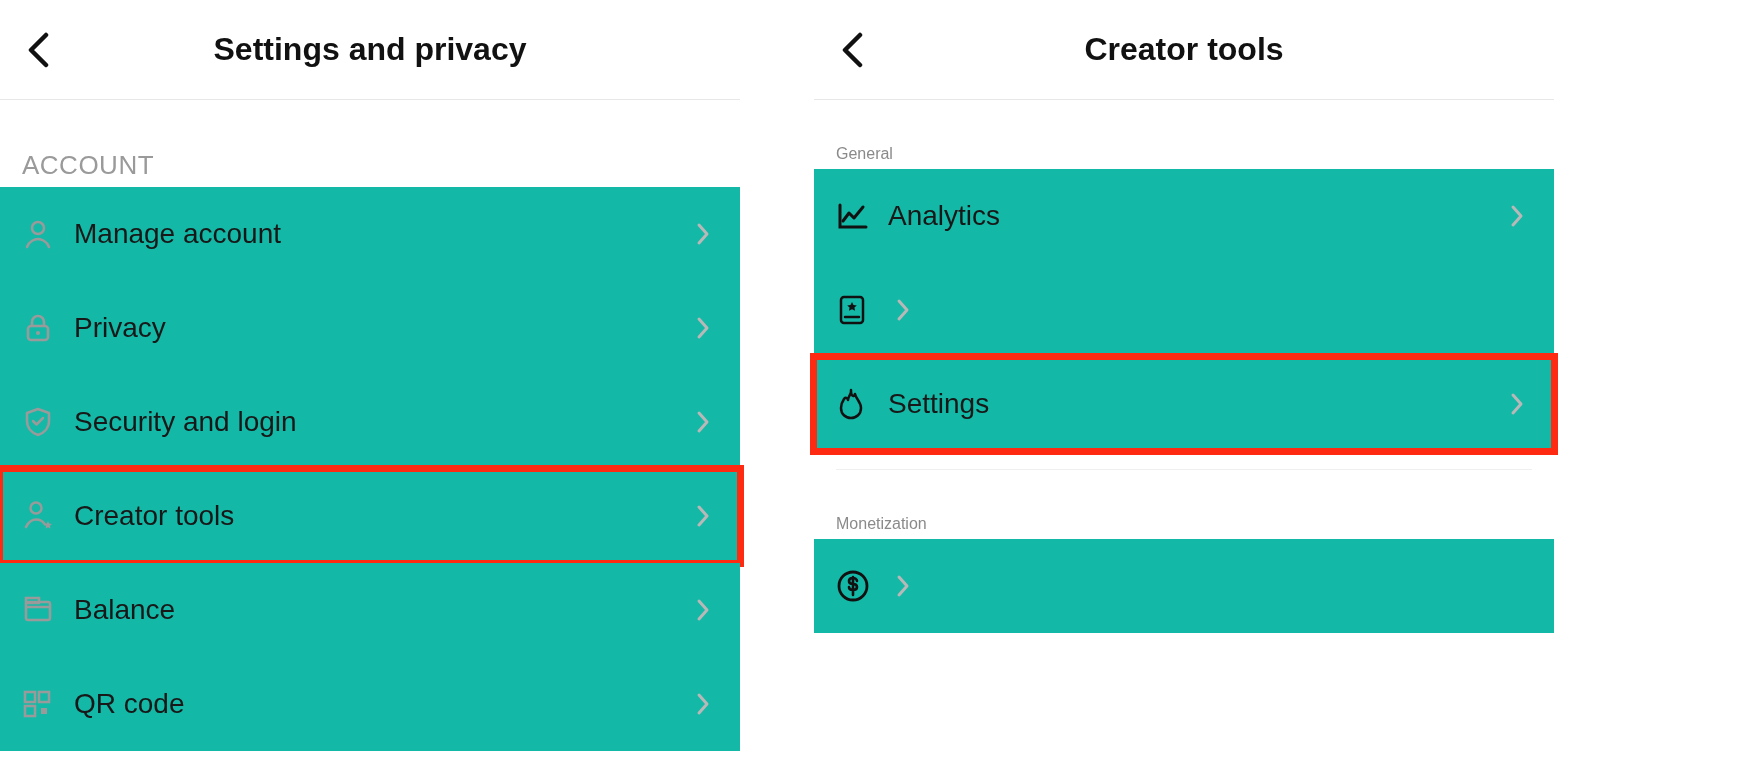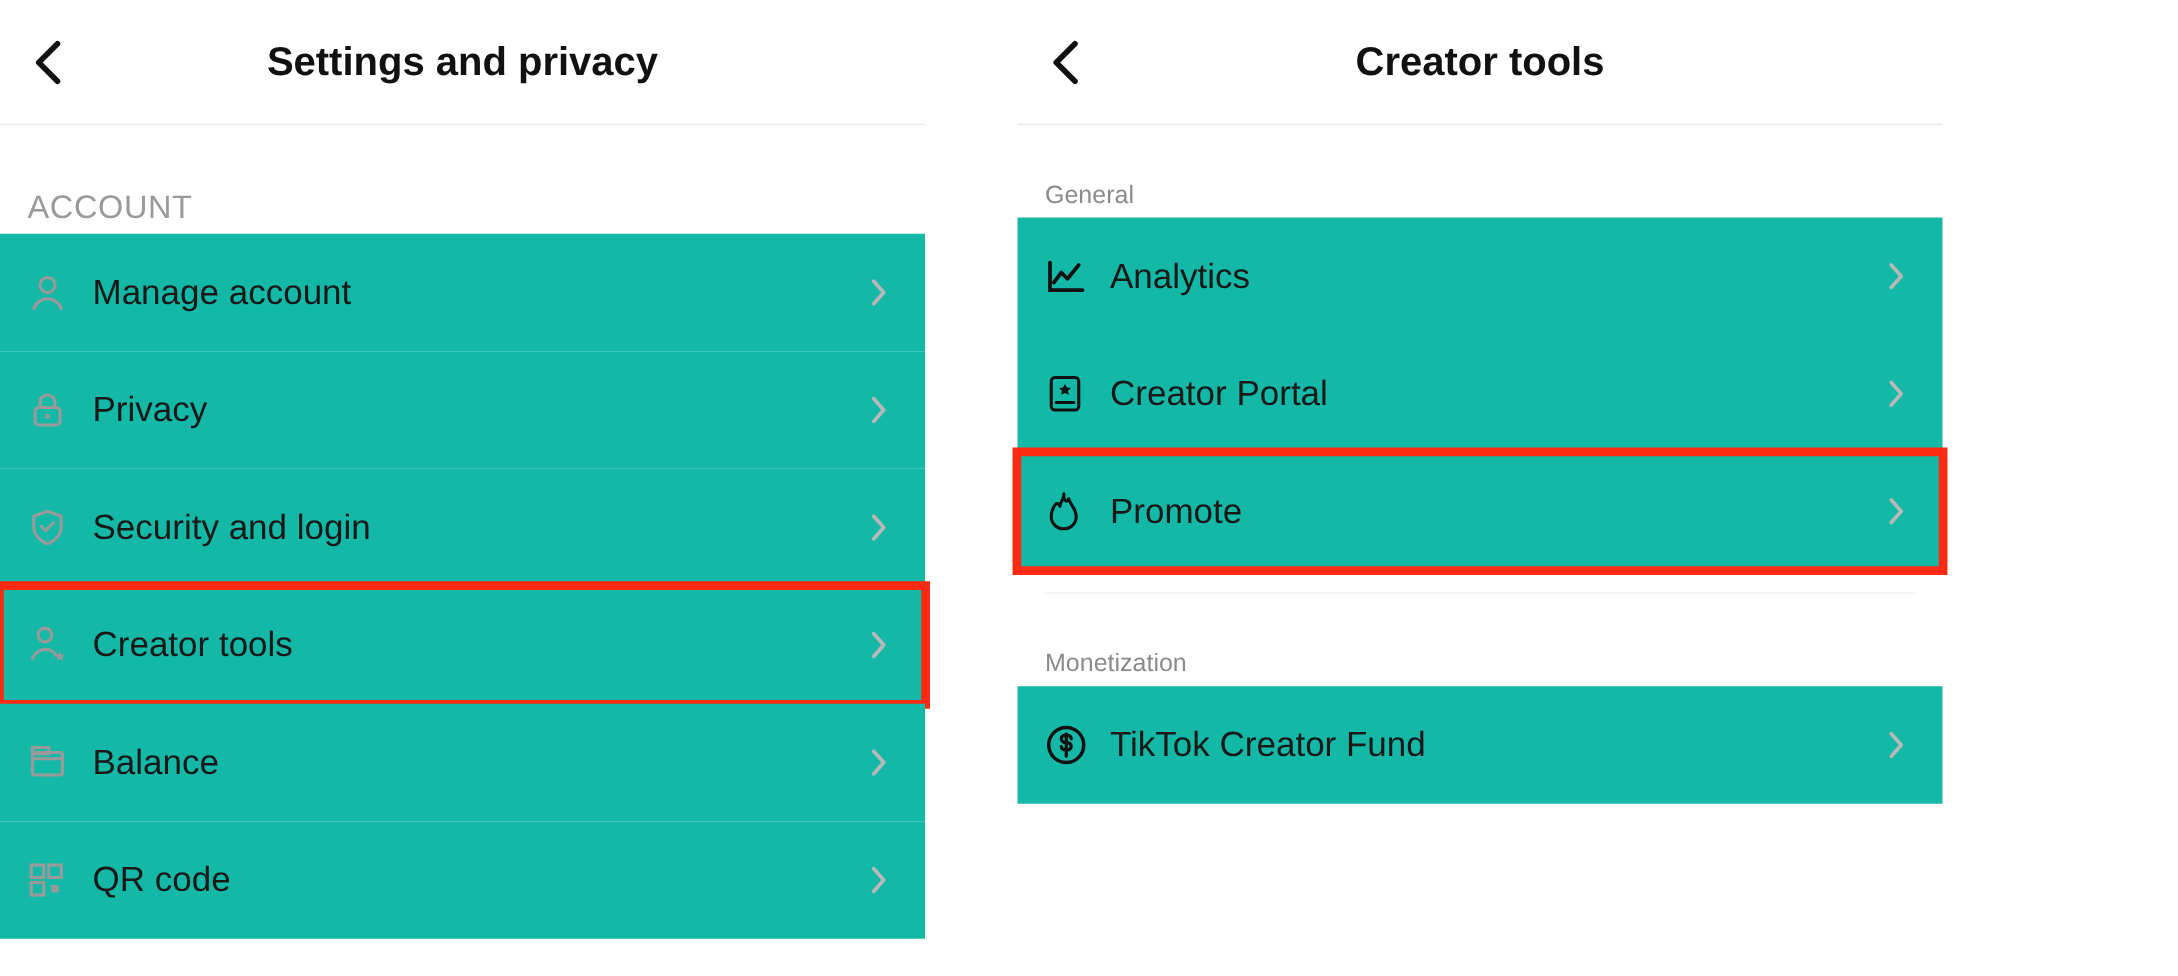--- a/index.html
+++ b/index.html
@@ -48,21 +48,21 @@
   }
 
   .section-label {
     padding: 50px 22px 6px 22px;
     font-size: 26px;
     color: #9a9a9a;
     letter-spacing: .5px;
   }
   .section-label.lower {
     padding-top: 45px;
-    font-size: 20px;
+    font-size: 16px;
     letter-spacing: 0;
     color: #8a8a8a;
   }
 
   .row {
     display: flex;
     align-items: center;
     height: 94px;
     padding: 0 22px;
     cursor: pointer;
@@ -242,53 +242,51 @@
   </div>
 
   <div class="row">
     <span class="icon">
       <svg width="32" height="32" viewBox="0 0 32 32" fill="none">
           <rect x="5" y="3" width="22" height="26" rx="3" stroke="#111" stroke-width="2.5"></rect>
           <path d="M16 8l1.5 3 3.3.4-2.4 2.2.7 3.2L16 15.3l-3.1 1.5.7-3.2-2.4-2.2 3.3-.4L16 8z" fill="#111"></path>
           <path d="M9 23h14" stroke="#111" stroke-width="2.5" stroke-linecap="round"></path>
         </svg>
     </span>
-    <span class="label">Creator Portal</span>
     <span class="chev">
       <svg width="14" height="24" viewBox="0 0 14 24" fill="none">
           <path d="M3 3l8 9-8 9" stroke="#b8b8b8" stroke-width="3" stroke-linecap="round" stroke-linejoin="round"></path>
         </svg>
     </span>
   </div>
 
   <div class="row highlight-red">
     <span class="icon">
       <svg width="30" height="32" viewBox="0 0 30 32" fill="none">
           <path d="M15 2c1 4-3 6-3 10 0-2-3-3-4-1-2 3-3 6-3 9 0 6 4.5 10 10 10s10-4 10-10c0-6-5-9-6-14-1 3-4 3-4-4z" stroke="#111" stroke-width="2.5" stroke-linejoin="round"></path>
         </svg>
     </span>
-    <span class="label">Promote</span>
+    <span class="label">Settings</span>
     <span class="chev">
       <svg width="14" height="24" viewBox="0 0 14 24" fill="none">
           <path d="M3 3l8 9-8 9" stroke="#b8b8b8" stroke-width="3" stroke-linecap="round" stroke-linejoin="round"></path>
         </svg>
     </span>
   </div>
 
   <div class="divider"></div>
 
   <div class="section-label lower">Monetization</div>
 
   <div class="row">
     <span class="icon">
       <svg width="34" height="34" viewBox="0 0 34 34" fill="none">
           <circle cx="17" cy="17" r="14" stroke="#111" stroke-width="2.8"></circle>
           <path d="M17 8v18M21 12c0-2-2-3-4-3s-4 1-4 3 2 3 4 3 4 1 4 3-2 3-4 3-4-1-4-3" stroke="#111" stroke-width="2.6" stroke-linecap="round"></path>
         </svg>
     </span>
-    <span class="label">TikTok Creator Fund</span>
     <span class="chev">
       <svg width="14" height="24" viewBox="0 0 14 24" fill="none">
           <path d="M3 3l8 9-8 9" stroke="#b8b8b8" stroke-width="3" stroke-linecap="round" stroke-linejoin="round"></path>
         </svg>
     </span>
   </div>
 </div>
 
 </body></html>

